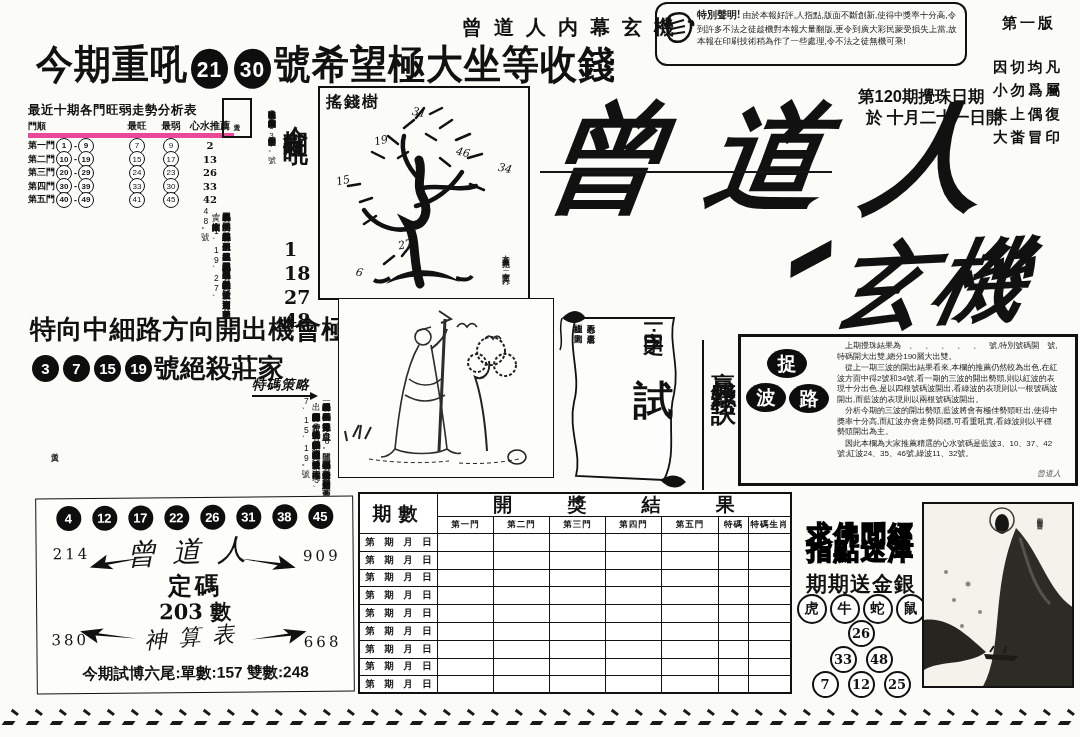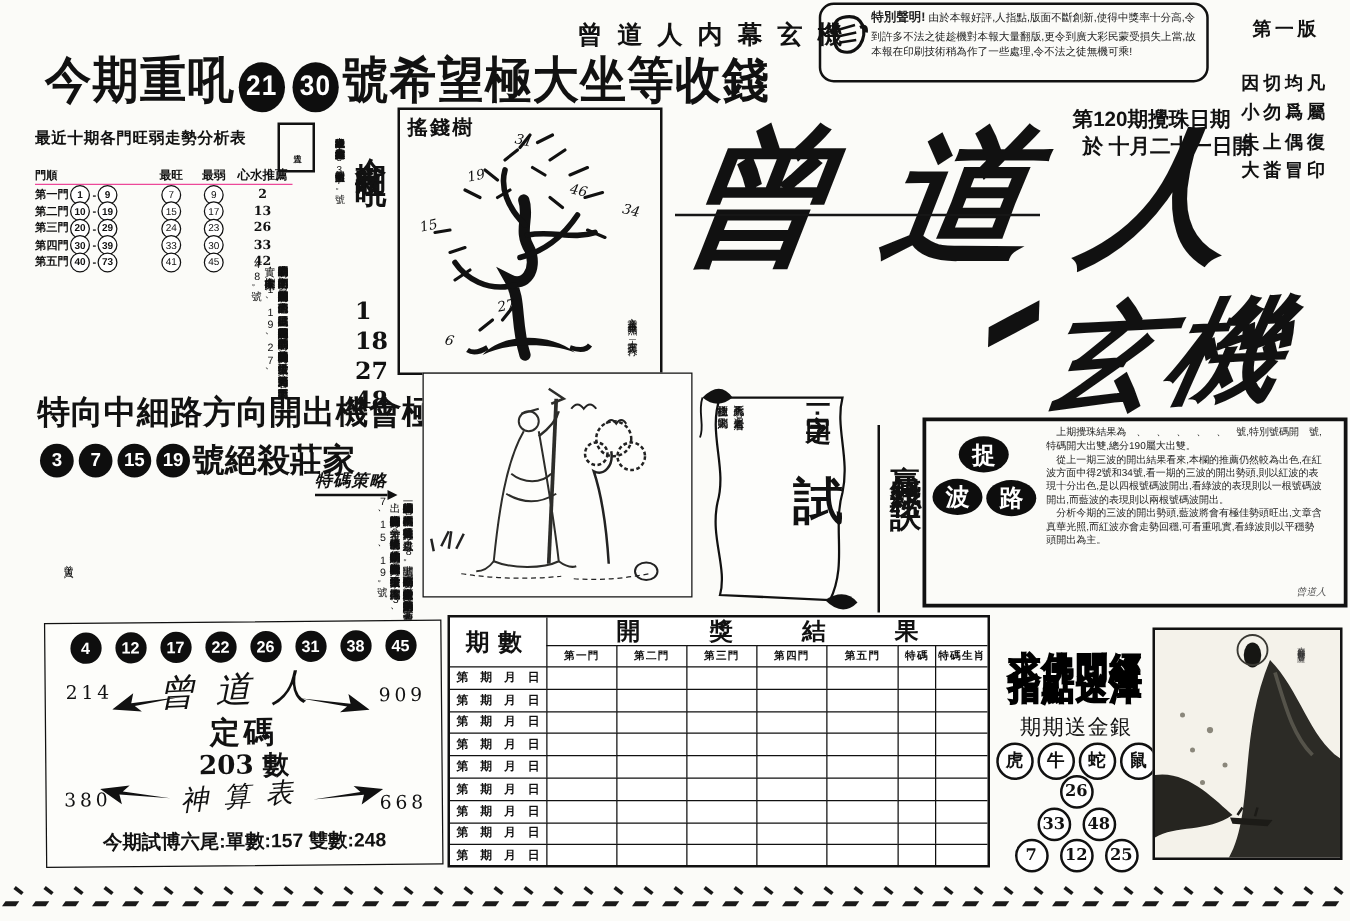--- a/index.html
+++ b/index.html
@@ -38,21 +38,21 @@
   #callig{left:548px;top:78px;font-size:118px;font-family:"DejaVu Serif",serif;font-style:italic;
           font-weight:bold;letter-spacing:42px;transform:skewX(-8deg);white-space:nowrap;}
   #callig2{left:838px;top:222px;font-size:92px;font-family:"DejaVu Serif",serif;font-style:italic;
            font-weight:900;letter-spacing:4px;transform:skewX(-14deg) rotate(-3deg);white-space:nowrap;}
   #strokefrag{left:788px;top:252px;width:46px;height:14px;background:#111;transform:rotate(-28deg) skewX(-30deg);}
   #hr1{left:540px;top:171px;width:292px;height:2px;background:#161616;}
   
   #stats{left:28px;top:102px;width:206px;}
   #stats .title{font-size:12.5px;font-weight:bold;letter-spacing:0.5px;white-space:nowrap;}
   .arow{display:grid;grid-template-columns:92px 34px 34px 44px;align-items:center;height:13.6px;}
-  .ahead{font-size:9.5px;font-weight:bold;border-bottom:1px solid #ec4899;margin-top:14px;}
+  .ahead{font-size:9.5px;font-weight:bold;border-bottom:5px solid #ec4899;margin-top:0;}
   .adoor{display:inline-flex;align-items:center;gap:1px;font-size:9px;font-weight:bold;}
   .apick{font-size:10px;font-weight:bold;font-family:"DejaVu Serif",serif;text-align:center;}
   .acell{display:flex;justify-content:center;}
   #seal{left:222px;top:98px;width:26px;height:36px;border:2.5px solid #111;display:flex;align-items:center;
         justify-content:center;font-size:7px;line-height:1;}
   
   #leftart{left:30px;top:206px;width:202px;height:102px;font-size:8.5px;line-height:1.25;}
   #hotintro{left:250px;top:104px;width:26px;height:192px;font-size:8px;line-height:1.2;}
   #hotlabel{left:280px;top:106px;font-size:25px;font-weight:900;letter-spacing:5px;height:130px;}
   #hotnums{left:284px;top:238px;font-size:19px;font-weight:900;line-height:1.25;text-align:left;
@@ -110,21 +110,21 @@
   .rg.nl{border-left:none;} .rg.nt{border-top:none;}
   #rg-period{grid-column:1;grid-row:1/3;font-size:19px;font-weight:900;letter-spacing:7px;}
   #rg-banner{grid-column:2/9;grid-row:1;font-size:19px;font-weight:900;justify-content:space-evenly;}
   .rg-sub{font-size:8.5px;font-weight:bold;letter-spacing:1px;}
   .rg-lab{font-size:9.5px;font-weight:bold;}
   
   #buddha{left:800px;top:498px;width:278px;height:198px;}
   #bd-l1,#bd-l2{position:absolute;left:0;width:122px;text-align:center;font-size:25px;font-weight:900;
       letter-spacing:2px;color:#fff;-webkit-text-stroke:1.6px #000;text-shadow:0 0 1px #000;}
   #bd-l1{top:20px;} #bd-l2{top:36px;}
-  #bd-l3{position:absolute;left:0;top:72px;width:122px;text-align:center;font-size:17px;font-weight:400;letter-spacing:1px;}
+  #bd-l3{position:absolute;left:0;top:72px;width:122px;text-align:center;font-size:21px;font-weight:700;letter-spacing:1px;}
   #zodiac{position:absolute;left:0;top:96px;width:122px;display:flex;justify-content:center;gap:3px;}
   .numrow{position:absolute;width:122px;display:flex;justify-content:center;gap:9px;}
   #painting{position:absolute;left:122px;top:4px;width:152px;height:186px;border:2px solid #111;box-sizing:border-box;
             background:#f4f2ea;overflow:hidden;}
   #ptcaption{position:absolute;right:28px;top:8px;writing-mode:vertical-rl;text-orientation:upright;
              font-size:6.5px;color:#333;letter-spacing:1px;}
   
   #deco{left:0px;top:703px;width:1080px;height:24px;display:flex;align-items:flex-end;overflow:hidden;}
   .deco-mark{position:relative;width:24px;height:17px;flex:none;}
   .deco-mark:before{content:"";position:absolute;left:3px;bottom:2px;width:11px;height:4px;background:#191919;
@@ -214,21 +214,21 @@
           <span class="adoor"><span>第四門</span><span class="circ circ-sm">30</span><span></span>-<span class="circ circ-sm">39</span></span>
           <span class="acell">
             <span class="circ circ-sm">33</span>
           </span>
           <span class="acell">
             <span class="circ circ-sm">30</span>
           </span>
           <span class="apick">33</span>
         </div>
         <div class="arow">
-          <span class="adoor"><span>第五門</span><span class="circ circ-sm">40</span><span></span>-<span class="circ circ-sm">73</span></span>
+          <span class="adoor"><span>第五門</span><span class="circ circ-sm">40</span><span></span>-<span class="circ circ-sm">49</span></span>
           <span class="acell">
             <span class="circ circ-sm">41</span>
           </span>
           <span class="acell">
             <span class="circ circ-sm">45</span>
           </span>
           <span class="apick">42</span>
         </div>
       </div>
   </div>
@@ -320,21 +320,22 @@
   </div>
 
   <div id="vline1" class="abs"></div>
   <div id="winsecret" class="abs v">贏錢秘訣</div>
 
   <div id="wavebox" class="abs">
     <div id="wave-balls"></div>
     <div id="wavetext">
       <p>上期攪珠結果為　、　、　、　、　、　號,特別號碼開　號,特碼開大出雙,總分190屬大出雙。</p>
       <p>從上一期三波的開出結果看來,本欄的推薦仍然較為出色,在紅波方面中得2號和34號,看一期的三波的開出勢頭,則以紅波的表現十分出色,是以四根號碼波開出,看綠波的表現則以一根號碼波開出,而藍波的表現則以兩根號碼波開出。</p>
-      <p>分析今期的三波的開出勢頭,藍波將會有極佳勢頭旺出,文章含真華光照,而紅波亦會走勢回穩,可看重吼實,看綠波則以平穩勢頭開出為主。</p>
+      <p>分析今期的三波的開出勢頭,藍波將會有極佳勢頭旺出,使得中獎率十分高,而紅波亦會走勢回穩,可看重吼實,看綠波則以平穩勢頭開出為主。</p>
+      <p>因此本欄為大家推薦精選的心水號碼是藍波3、10、37、42號;紅波24、35、46號,綠波11、32號。</p>
     </div>
     <div id="wavesign">曾道人</div>
   <span class="wave-ball" style="left: 26px; top: 12px;">捉</span>
       <span class="wave-ball" style="left: 5px; top: 46px;">波</span>
       <span class="wave-ball" style="left: 48px; top: 47px;">路</span>
     </div>
 
   <div id="magicbox" class="abs">
     <div id="magicballs">
         <span class="ball ball-sm">4</span>

